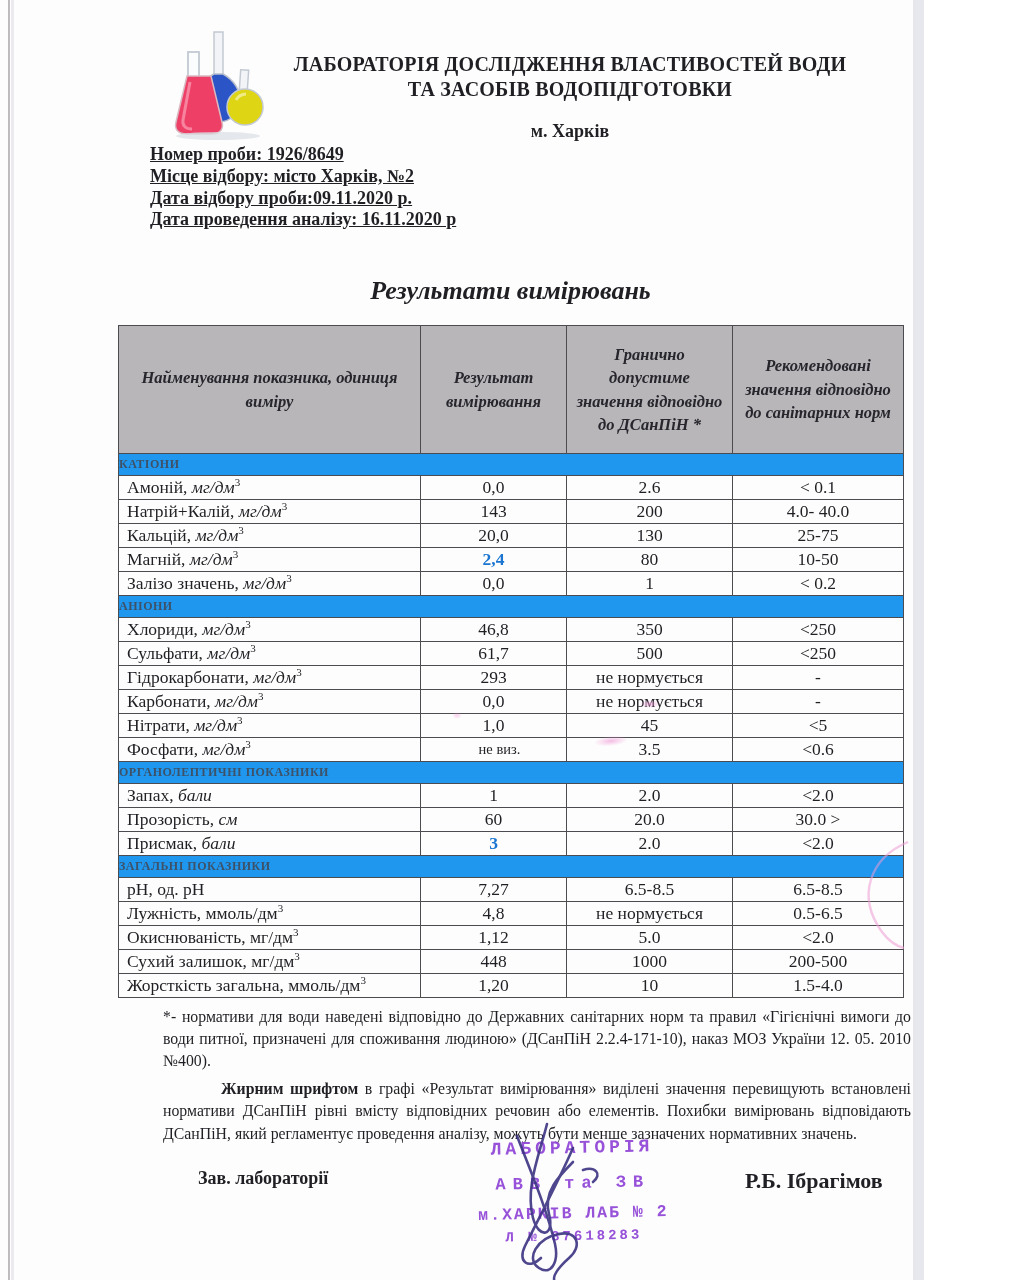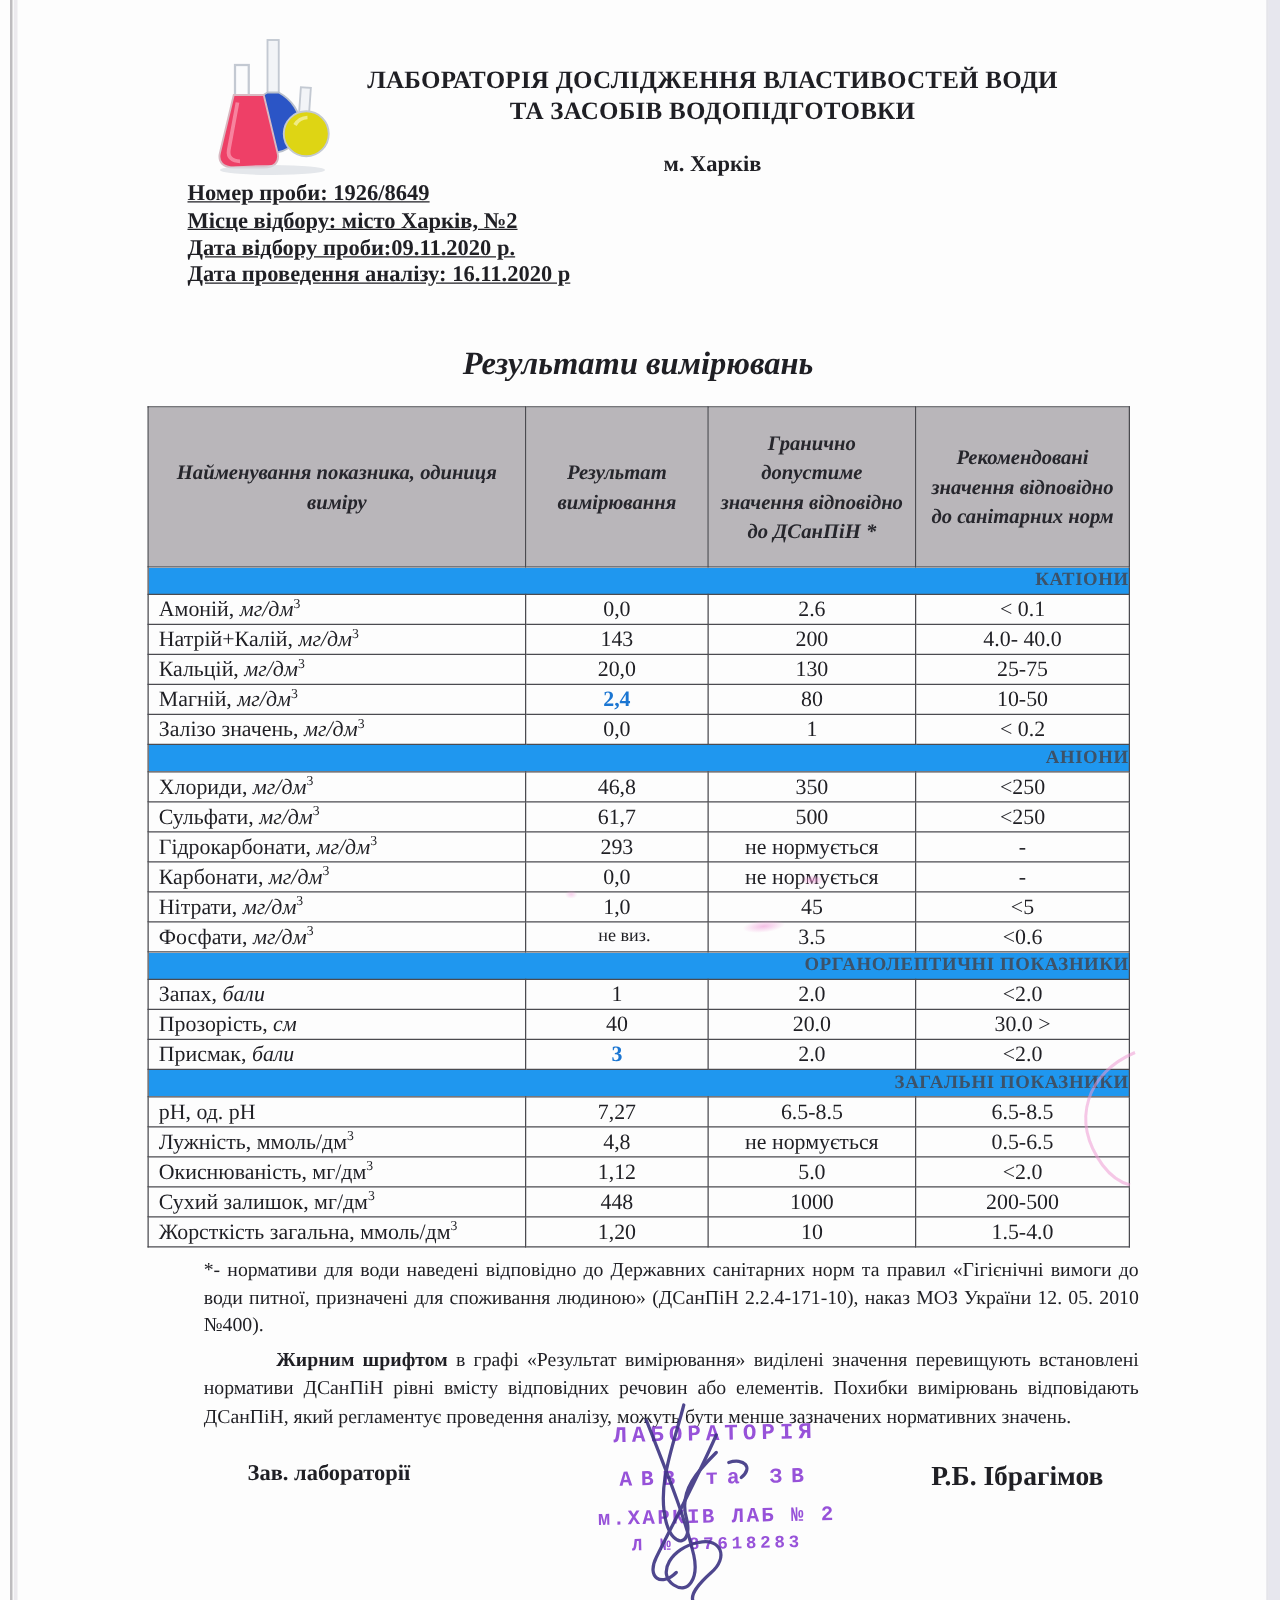--- a/index.html
+++ b/index.html
@@ -1,17 +1,17 @@
 <!DOCTYPE html>
 <html style="--bar: #1f97ef; --bartext: #3d5268; --headbg: #b9b6ba; --accent: #1b76d2; --stamp: #8f44d6; --pink: #f09cd8;"><head>
 <meta charset="utf-8">
 <style>
   html,body{margin:0;padding:0;}
   body{background:#ffffff;font-family:"Liberation Serif","DejaVu Serif",serif;}
-  .page{position:relative;width:1024px;height:1280px;background:#fdfdfd;overflow:hidden;color:#1f1f24;}
+  .page{position:relative;width:924px;height:1280px;background:#fdfdfd;overflow:hidden;color:#1f1f24;}
 
   
   .edge-left{position:absolute;left:8px;top:0;width:2px;height:1280px;background:#a8a6aa;opacity:.75;}
   .edge-left2{position:absolute;left:11px;top:0;width:3px;height:1280px;background:#eceaee;}
   .edge-right{position:absolute;right:0;top:0;width:9px;height:1280px;background:#e7e7ee;}
   .edge-right2{position:absolute;right:9px;top:0;width:2px;height:1280px;background:#d6d5dd;opacity:.6;}
 
   
   .logo{position:absolute;left:166px;top:30px;width:104px;height:112px;}
 
@@ -26,22 +26,22 @@
 
   
   .results-title{position:absolute;left:118px;top:276px;width:785px;text-align:center;
     font-size:26px;font-weight:bold;font-style:italic;}
 
   
   .results{position:absolute;left:118px;top:325px;width:785px;border-collapse:collapse;table-layout:fixed;}
   .results td,.results th{border:1px solid #4b4b50;overflow:hidden;}
   .results thead th{background:var(--headbg);height:123px;vertical-align:middle;
     font-size:16.5px;font-weight:bold;font-style:italic;line-height:1.42;padding:2px 8px;color:#26262c;}
-  .results tr.bar td{background:var(--bar);color:var(--bartext);text-align:right;
-    font-weight:bold;font-size:15px;height:21px;padding:0;letter-spacing:.5px;}
+  .results tr.bar td{background:var(--bar);color:var(--bartext);text-align:left;
+    font-weight:bold;font-size:12px;height:21px;padding:0;letter-spacing:.5px;}
   .results tbody td{height:23px;font-size:17.5px;text-align:center;padding:0 4px;}
   .results tbody td.p{text-align:left;padding-left:8px;}
   .results tbody td sup{font-size:11px;vertical-align:super;line-height:0;}
   .results tbody td.blue{color:var(--accent);font-weight:bold;}
   .results tbody td.small{font-size:14.5px;padding-left:16px;}
 
   
   .footnote{position:absolute;left:163px;top:1006px;width:748px;font-size:15.8px;line-height:1.4;text-align:justify;}
   .footnote p{margin:0 0 4px 0;}
   .footnote p.indent{text-indent:58px;margin-top:6px;}
@@ -204,21 +204,21 @@
           <td colspan="4">ОРГАНОЛЕПТИЧНІ ПОКАЗНИКИ</td>
         </tr>
         <tr>
           <td class="p"><span>Запах, </span><i>бали</i></td>
           <td>1</td>
           <td>2.0</td>
           <td>&lt;2.0</td>
         </tr>
         <tr>
           <td class="p"><span>Прозорість, </span><i>см</i></td>
-          <td>40</td>
+          <td>60</td>
           <td>20.0</td>
           <td>30.0 &gt;</td>
         </tr>
         <tr>
           <td class="p"><span>Присмак, </span><i>бали</i></td>
           <td class="blue">3</td>
           <td>2.0</td>
           <td>&lt;2.0</td>
         </tr>
         <tr class="bar">

